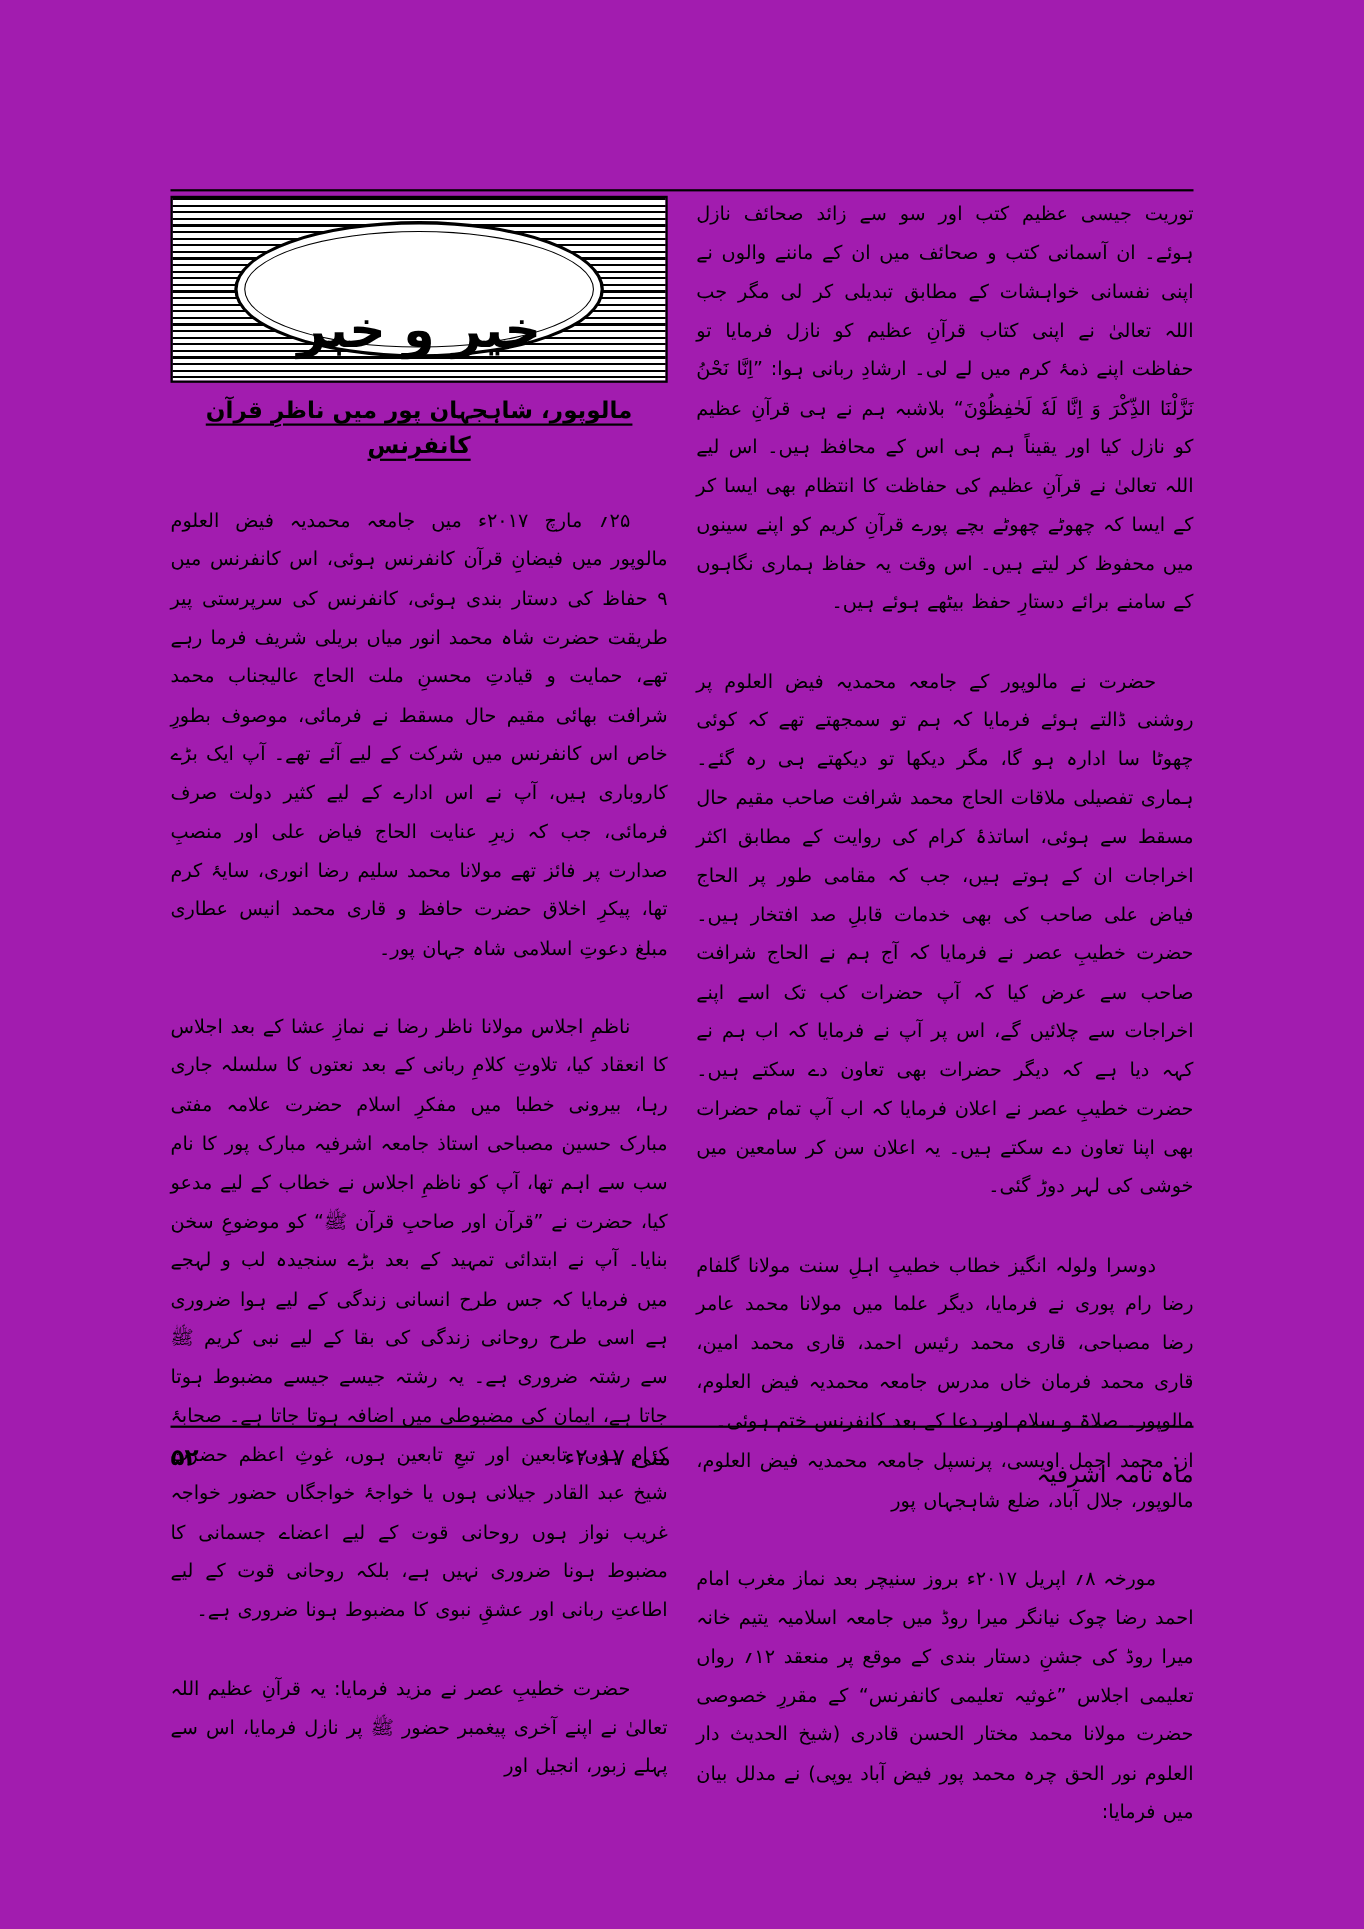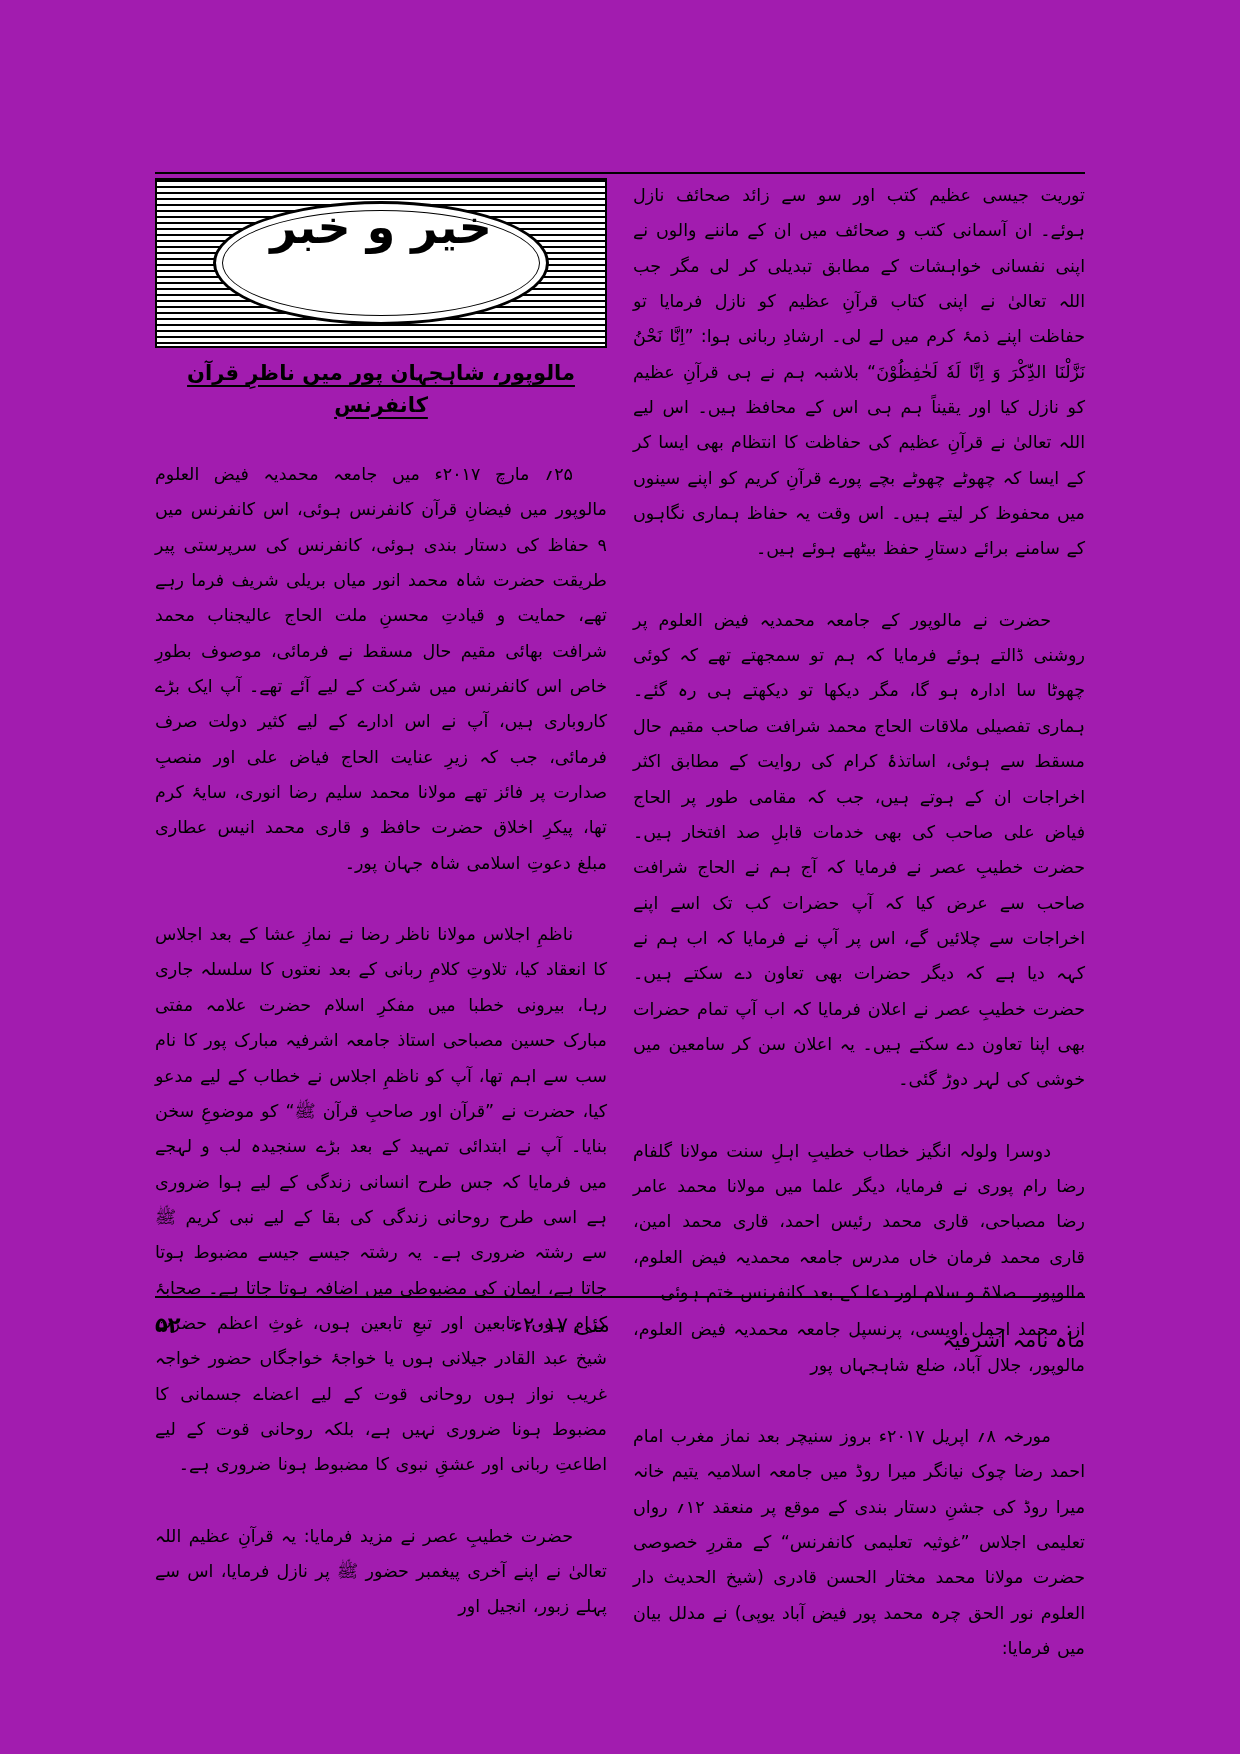--- a/index.html
+++ b/index.html
@@ -70,21 +70,21 @@
     position: absolute;
     left: 50%;
     top: 50%;
     transform: translate(-50%, -50%);
     width: 330px;
     height: 118px;
     border: 3px solid #000;
     border-radius: 50%;
     background: #fff;
     display: flex;
-    align-items: flex-start;
+    align-items: flex-end;
     justify-content: center;
   }
   .masthead .oval::before {
     content: "";
     position: absolute;
     left: 6px; top: 6px; right: 6px; bottom: 6px;
     border: 1px solid #000;
     border-radius: 50%;
   }
   .masthead-title {

